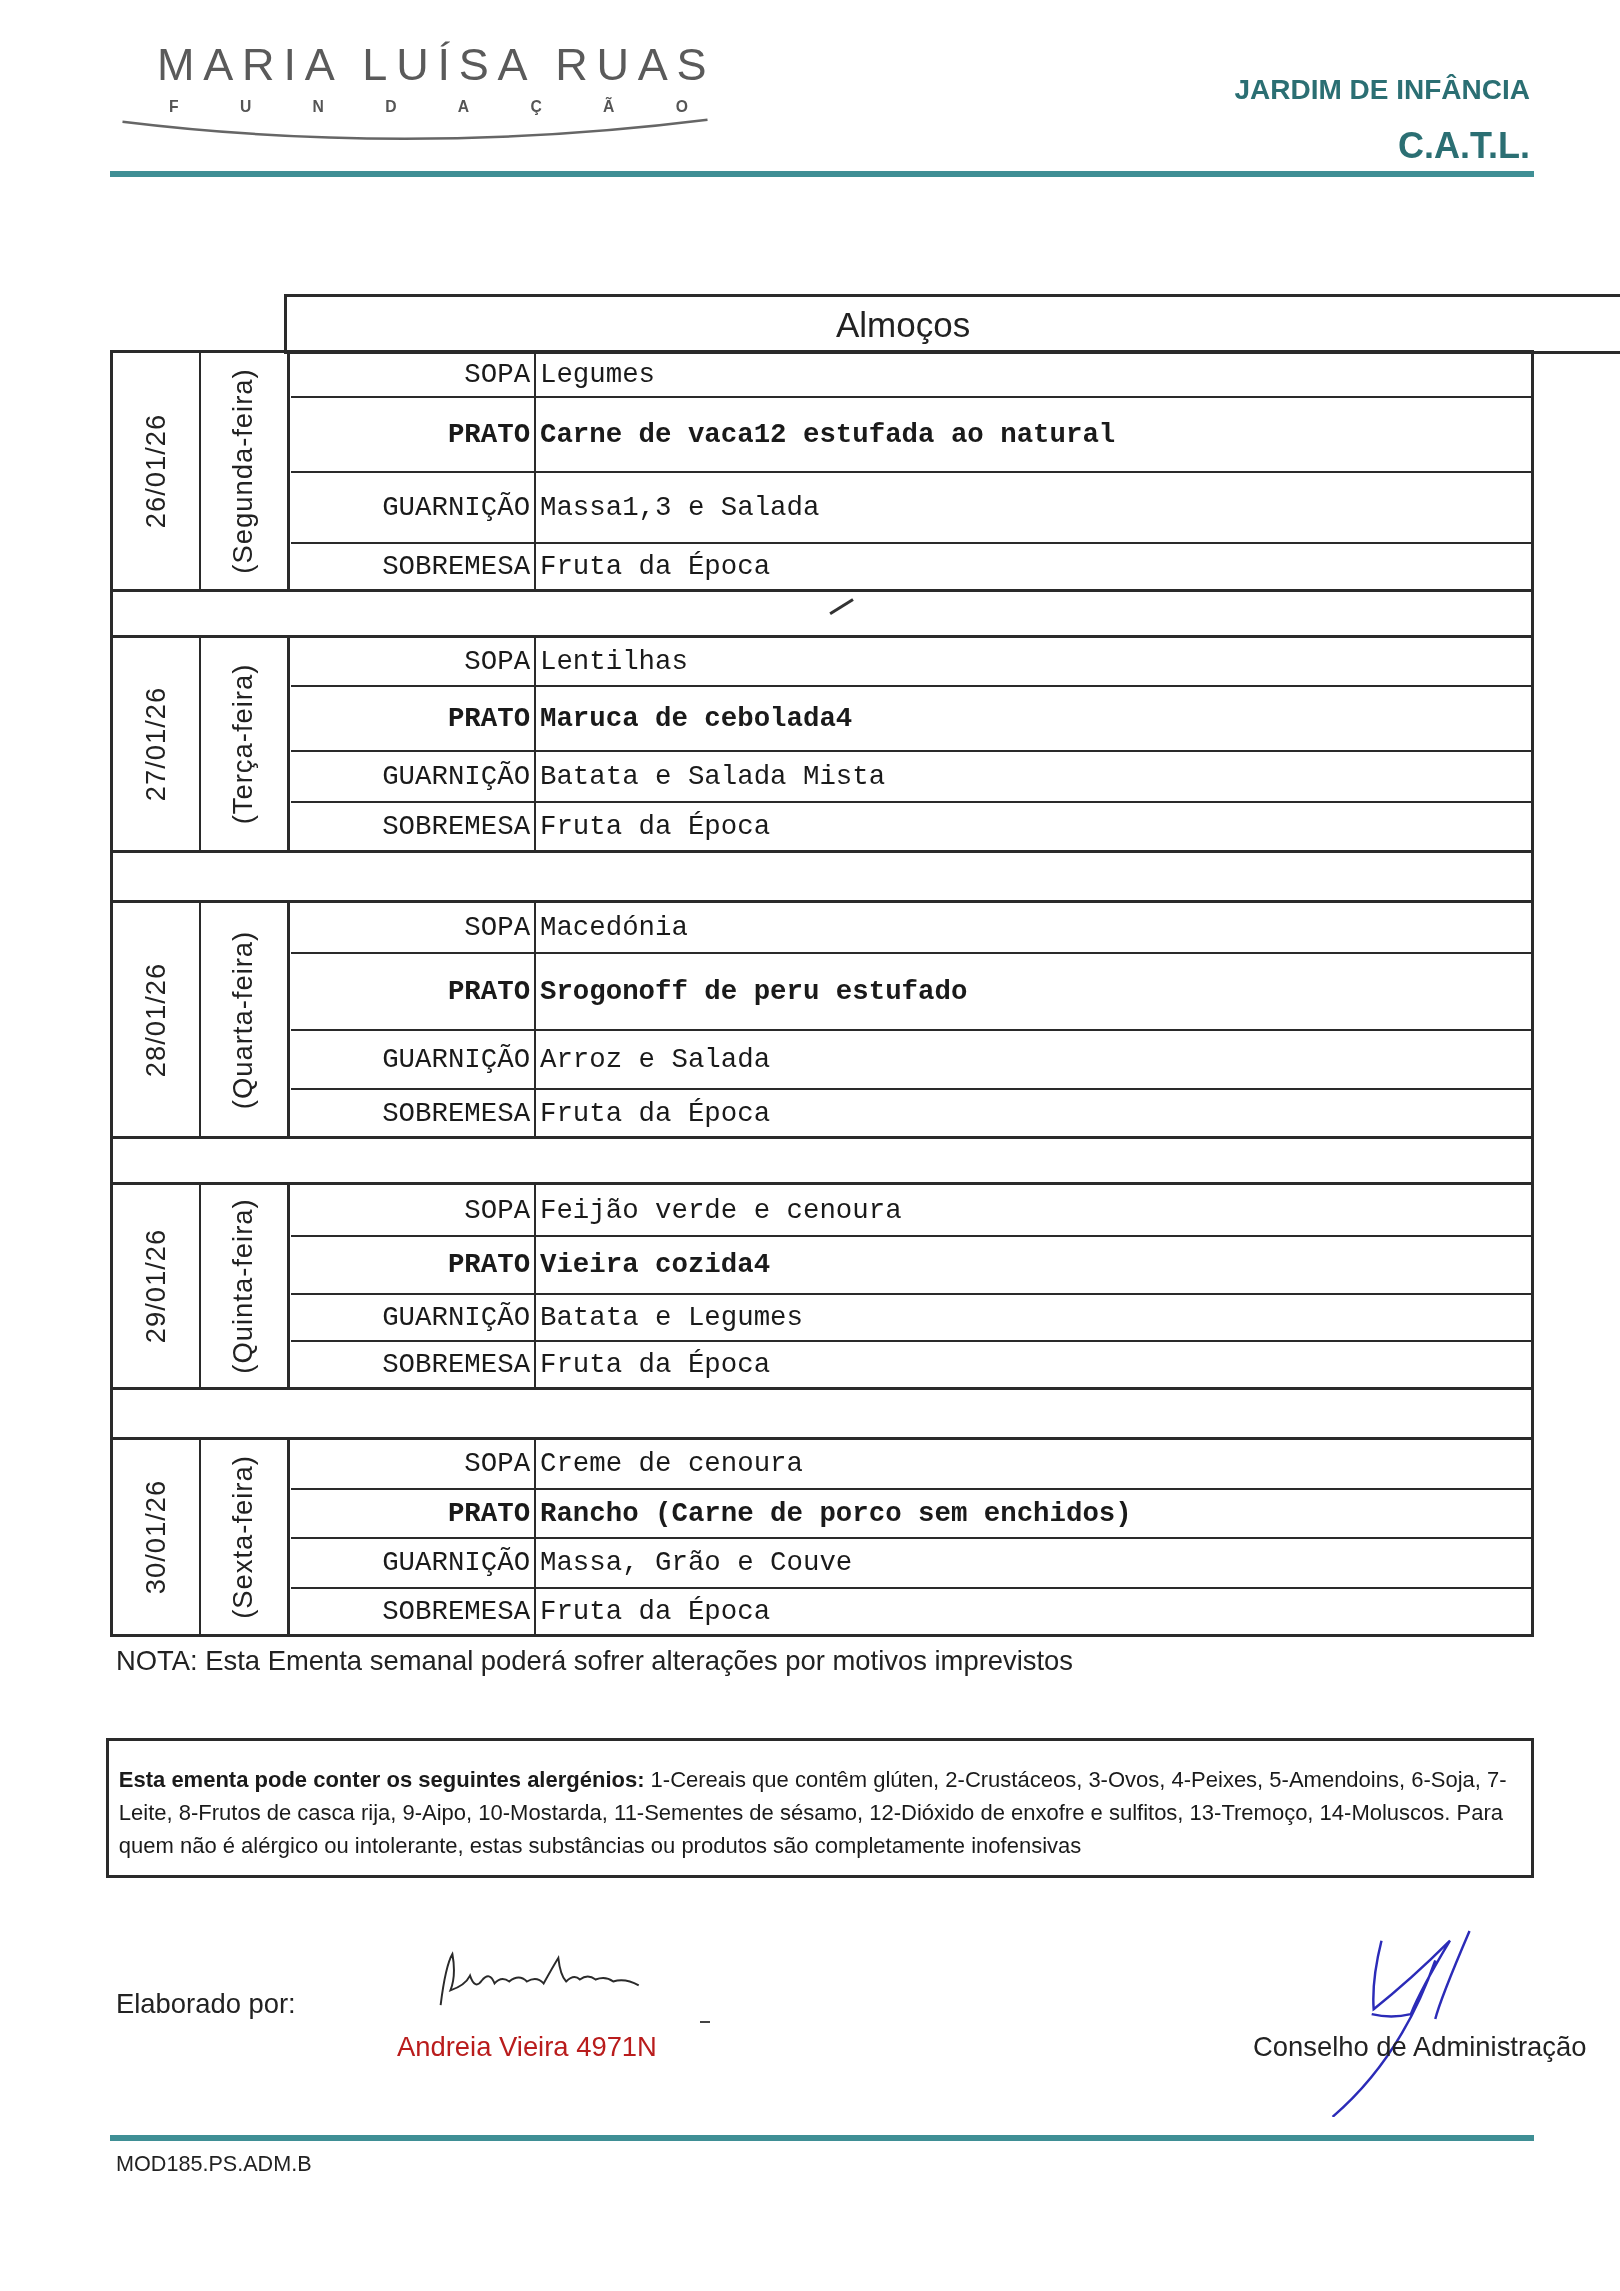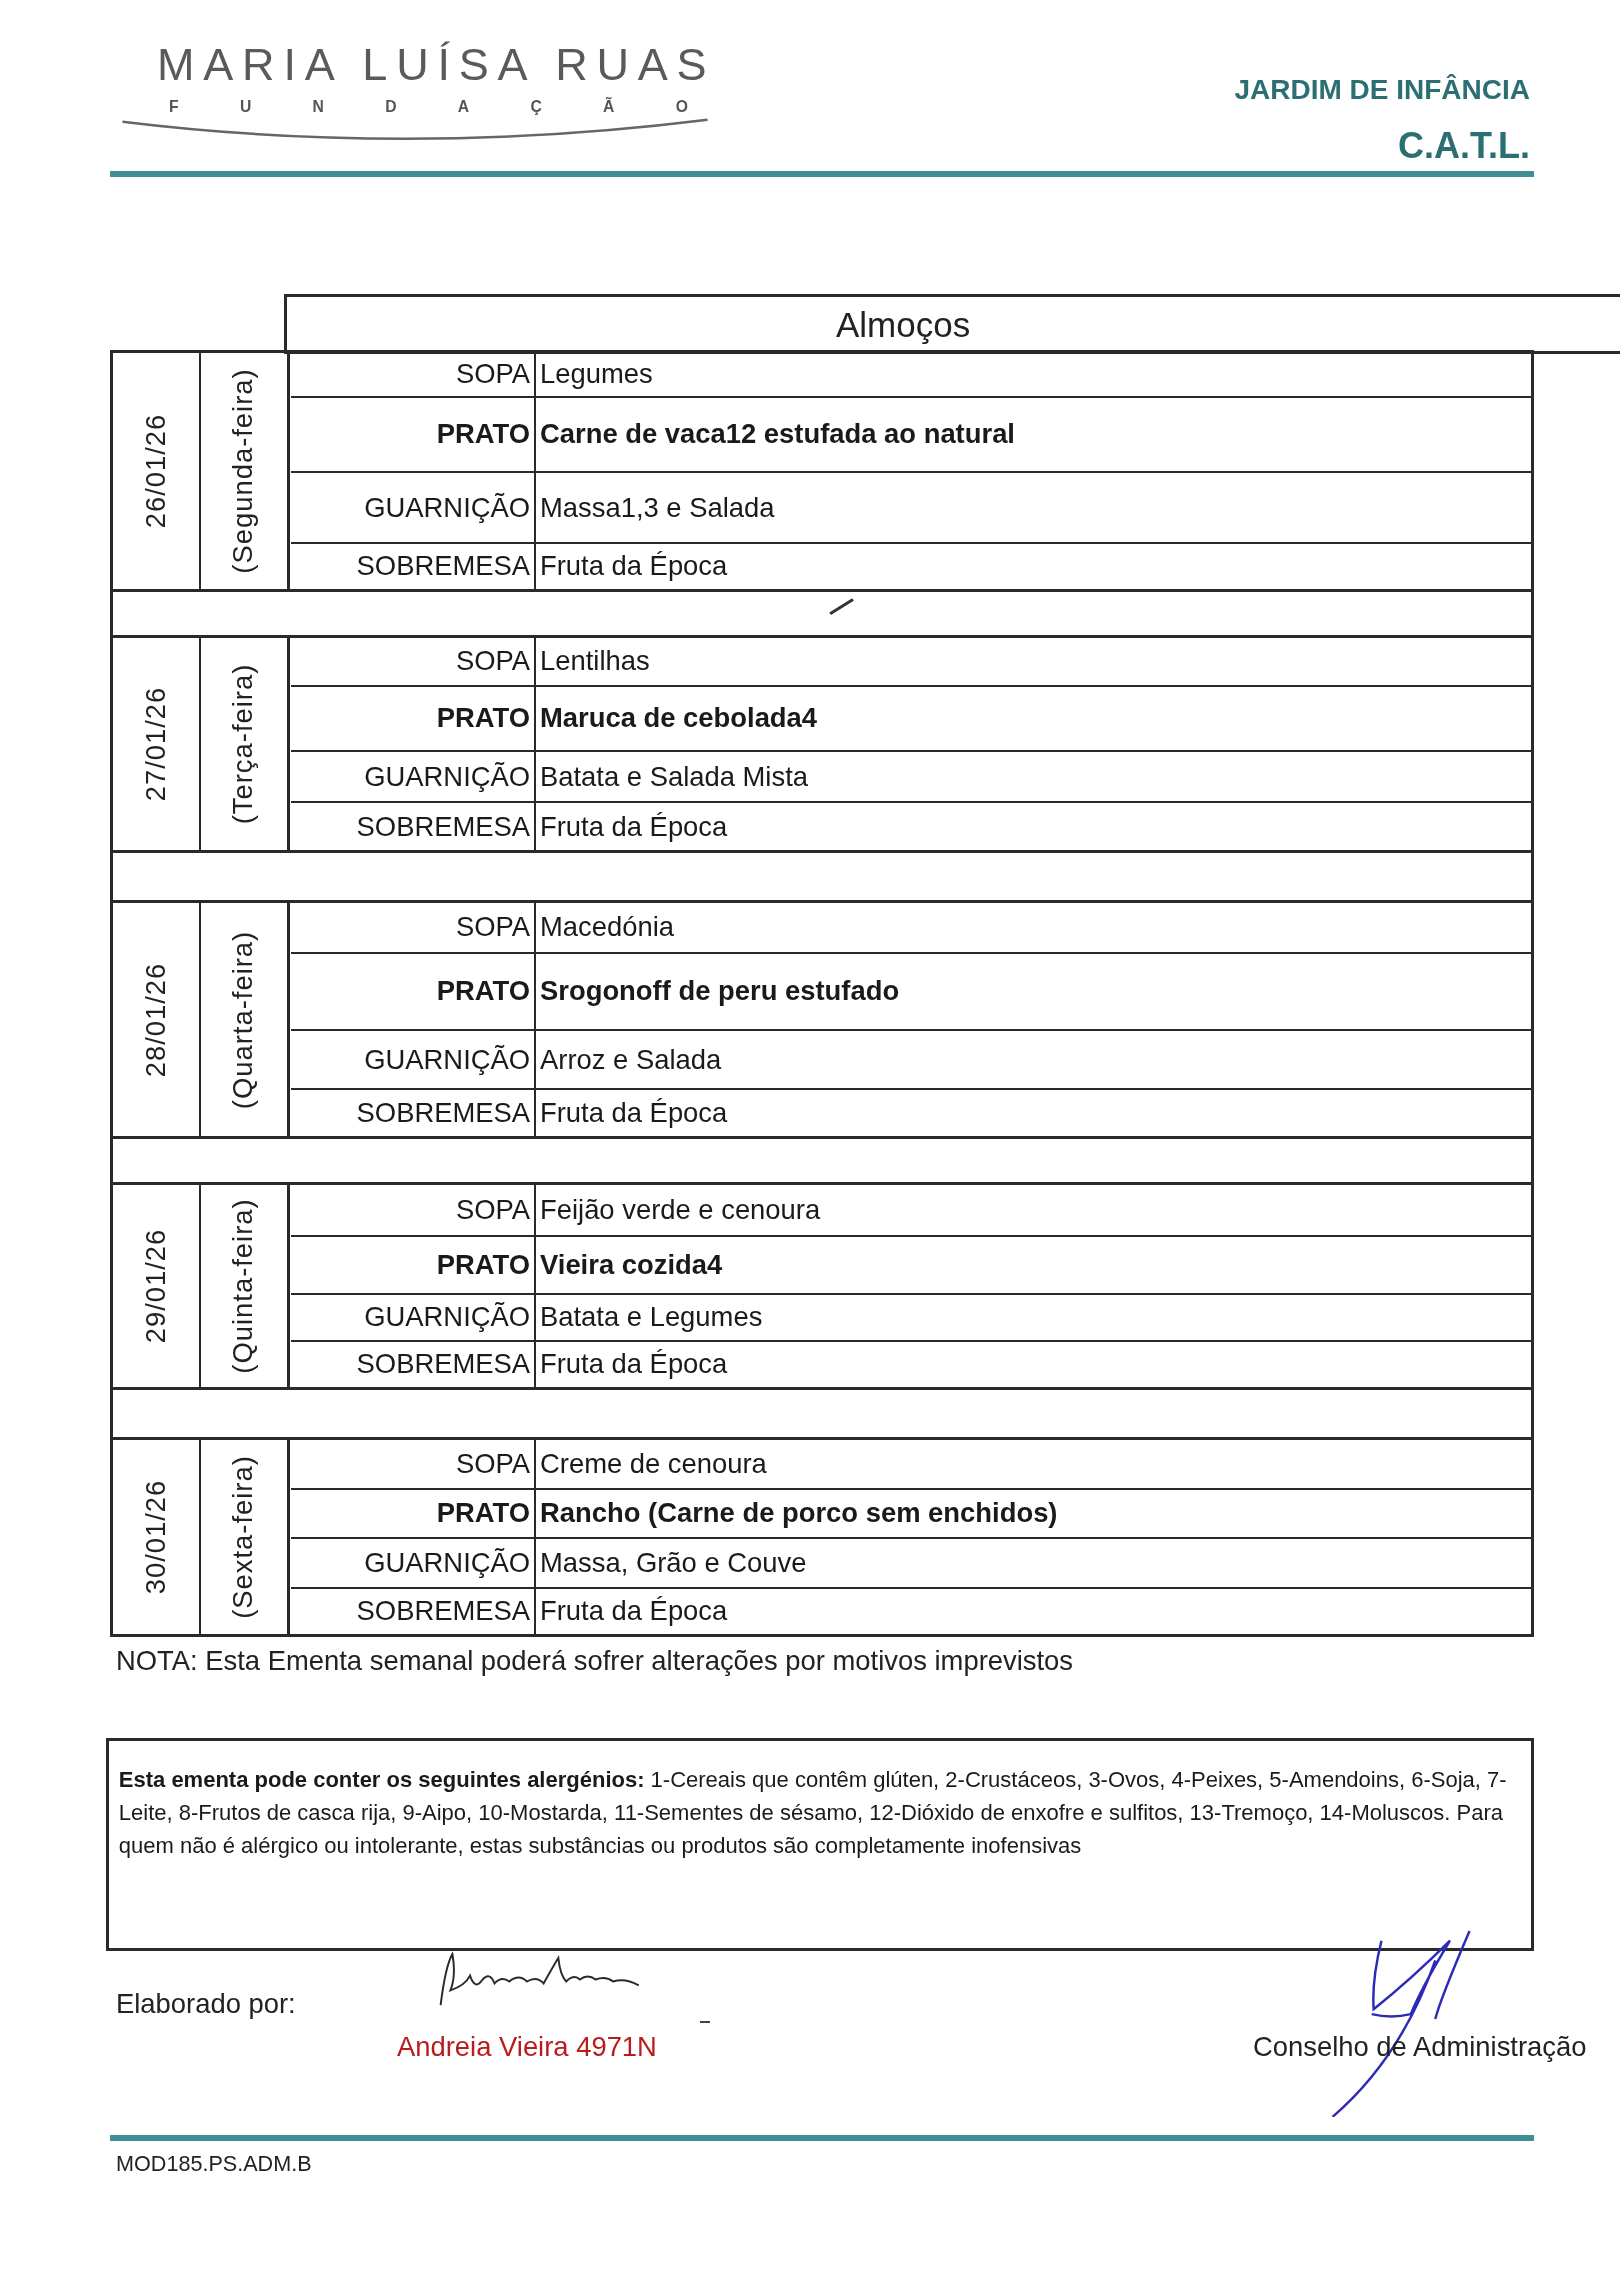--- a/index.html
+++ b/index.html
@@ -17,32 +17,32 @@
 
   
   .box { position:absolute; border:3.9px solid #2a2a2a; box-sizing:border-box; }
   .almocos { left:284px; top:294px; width:1372px; height:60px; }
   .almocos span { position:absolute; left:549px; top:7.8px; font-size:35px; color:#222; }
   .day-block { position:absolute; left:110px; width:1424px; border:3.9px solid #2a2a2a; box-sizing:border-box; }
   .gap-row { position:absolute; left:110px; width:1424px; border-left:3.9px solid #2a2a2a; border-right:3.9px solid #2a2a2a; box-sizing:border-box; }
   .date-col { position:absolute; left:0; top:0; bottom:0; width:86px; border-right:2.9px solid #2a2a2a; }
   .wday-col { position:absolute; left:86px; top:0; bottom:0; width:88px; border-right:3.9px solid #2a2a2a; }
   .vert { position:absolute; left:50%; top:50%; transform:translate(-50%,-50%) rotate(-90deg); white-space:nowrap; font-size:27.4px; color:#222; letter-spacing:1px; }
-  .rows { position:absolute; left:178px; right:0; top:0; bottom:0; display:flex; flex-direction:column; }
+  .rows { position:absolute; left:178px; right:0; top:0; bottom:0; display:flex; flex-direction:column;font-family:Liberation Mono, monospace; }
   .row { flex:1; display:flex; border-bottom:2.9px solid #2a2a2a; }
   .row:last-child { border-bottom:none; }
   .row .lbl { width:245px; border-right:2.9px solid #2a2a2a; display:flex; align-items:center; justify-content:flex-end; padding-right:3.9px; font-size:27.4px; box-sizing:border-box; }
   .row .val { flex:1; display:flex; align-items:center; padding-left:4px; font-size:27.4px; }
   .row.prato .lbl, .row.prato .val { font-weight:bold; }
 
   .slash { left:828px; top:605px; width:27.4px; height:2.9px; background:#333; transform:rotate(-32deg); }
 
   .note { left:116px; top:1645px; font-size:27.4px; color:#222; white-space:nowrap; }
 
-  .allergen-box { left:106px; top:1738px; width:1428px; height:213px; padding:21.6px 9.8px 0 9.8px; }
+  .allergen-box { left:106px; top:1738px; width:1428px; height:140px; padding:21.6px 9.8px 0 9.8px; }
   .allergen-box p { margin:0; font-size:22px; line-height:33px; color:#1a1a1a; }
   .allergen-box b { font-weight:bold; }
 
   .elab { left:116px; top:1988px; font-size:27.4px; color:#222; }
   .sig1 { left:421px; top:1946px; width:255px; height:69px; }
   .sig1-name { left:397px; top:2031px; font-size:27.4px; color:#b91c1c; }
   .dash { left:700px; top:2021px; width:9.8px; height:2px; background:#444; }
   .sig2 { left:1313px; top:1921px; width:225px; height:196px; }
   .admin-label { left:1253px; top:2031px; font-size:27.4px; color:#222; white-space:nowrap; }
   .footer-code { left:116px; top:2151px; font-size:21.6px; color:#222; }

